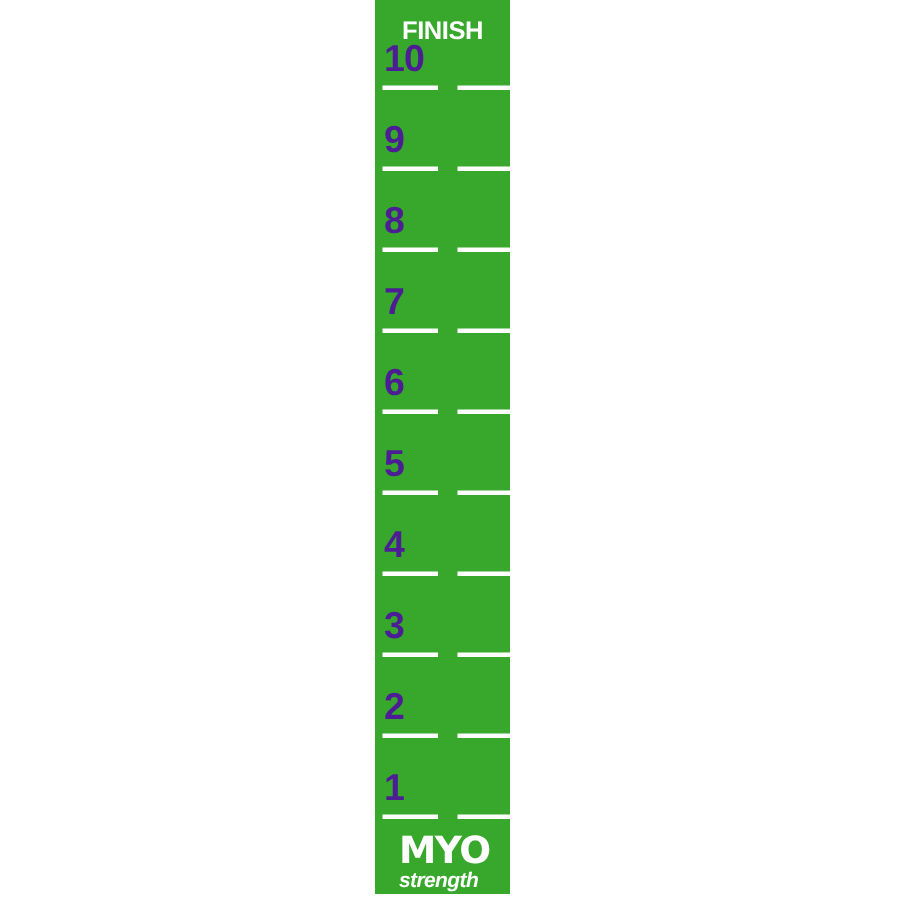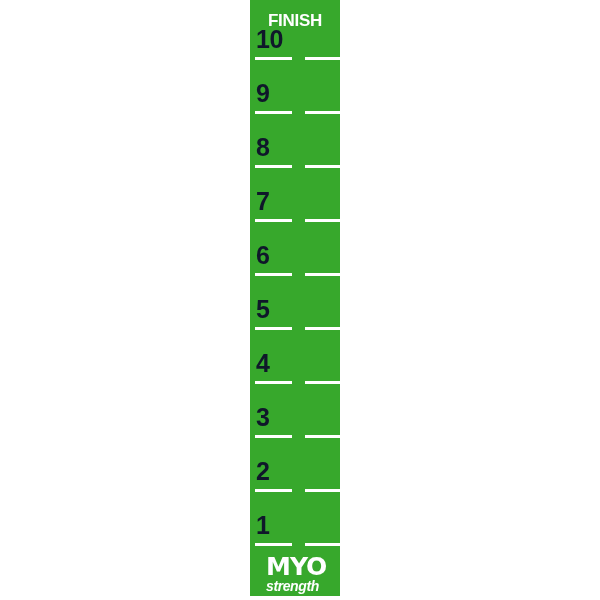--- a/index.html
+++ b/index.html
@@ -54,21 +54,21 @@
     position: absolute;
     left: 0;
     width: 90px;
     height: 54px;
   }
 
   .rung-number {
     position: absolute;
     left: 6px;
     bottom: 8px;
-    color: #0f172a;
+    color: #4c1d95;
     font-family: "Liberation Sans", sans-serif;
     font-weight: bold;
     font-size: 25px;
     line-height: 25px;
     letter-spacing: -0.5px;
     white-space: nowrap;
   }
 
   .rung-dash {
     position: absolute;

